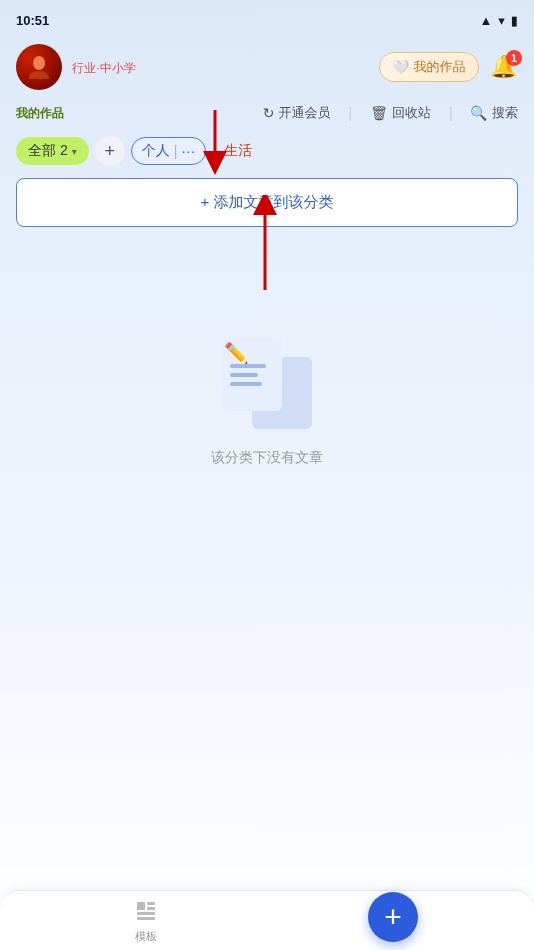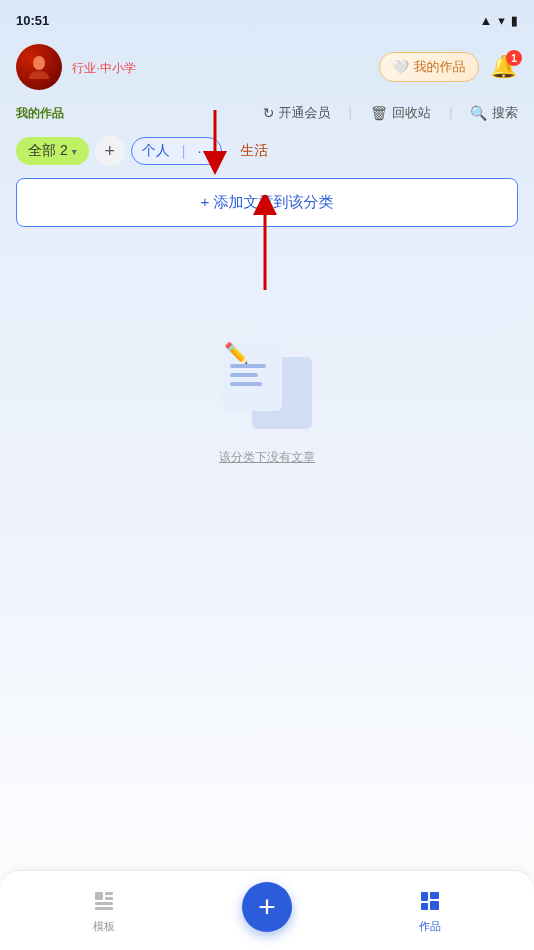--- a/index.html
+++ b/index.html
@@ -194,21 +194,21 @@
       display: flex;
       align-items: center;
       justify-content: center;
       font-size: 18px;
       color: #555;
       cursor: pointer;
     }
     .tab-personal {
       display: flex;
       align-items: center;
-      gap: 8px;
+      gap: 0;
       background: #e8f0ff;
       border: 1.5px solid #4a7eff;
       border-radius: 16px;
       padding: 4px 10px;
       font-size: 14px;
       color: #2a5cdb;
       font-weight: 500;
       cursor: pointer;
     }
     .tab-personal .tab-divider {
@@ -297,42 +297,41 @@
     .doc-line-2 { width: 28px; }
     .doc-line-3 { width: 32px; }
     .pen-icon {
       position: absolute;
       top: 2px;
       left: 2px;
       font-size: 20px;
       color: #4a7eff;
     }
     .empty-text {
-      font-size: 12px;
+      font-size: 14px;
       color: #999;
-      text-decoration: underline;
     }
     .arrow1 {
       position: absolute;
       top: 105px;
       left: 185px;
     }
     .arrow2 {
       position: absolute;
       top: 195px;
       left: 235px;
     }
 
     
     .bottom-nav {
       position: absolute;
       bottom: 0;
       left: 0;
       right: 0;
-      height: 80px;
+      height: 60px;
       background: white;
       border-top: 1px solid #e8e8e8;
       border-radius: 20px 20px 0 0;
       display: flex;
       align-items: center;
       justify-content: space-around;
       padding: 0 20px;
       box-shadow: 0 -2px 10px rgba(0,0,0,0.05);
     }
     .bottom-nav-item {
@@ -499,24 +498,13 @@
         <rect x="13" y="8" width="8" height="3" rx="1" fill="#bbb"></rect>
         <rect x="3" y="13" width="18" height="3" rx="1" fill="#bbb"></rect>
         <rect x="3" y="18" width="18" height="3" rx="1" fill="#bbb"></rect>
       </svg>
     </div>
     <span class="bottom-nav-label">模板</span>
   </div>
   <div class="bottom-nav-fab">
     <span style="font-size:30px;font-weight:300;line-height:1;">+</span>
   </div>
-  <div class="bottom-nav-item">
-    <div class="bottom-nav-icon">
-      <svg width="24" height="24" viewBox="0 0 24 24">
-        <rect x="3" y="3" width="7" height="9" rx="1" fill="#2a5cdb"></rect>
-        <rect x="3" y="14" width="7" height="7" rx="1" fill="#2a5cdb"></rect>
-        <rect x="12" y="3" width="9" height="7" rx="1" fill="#2a5cdb"></rect>
-        <rect x="12" y="12" width="9" height="9" rx="1" fill="#2a5cdb"></rect>
-      </svg>
-    </div>
-    <span class="bottom-nav-label active">作品</span>
-  </div>
 </div>
 
 </body></html>

